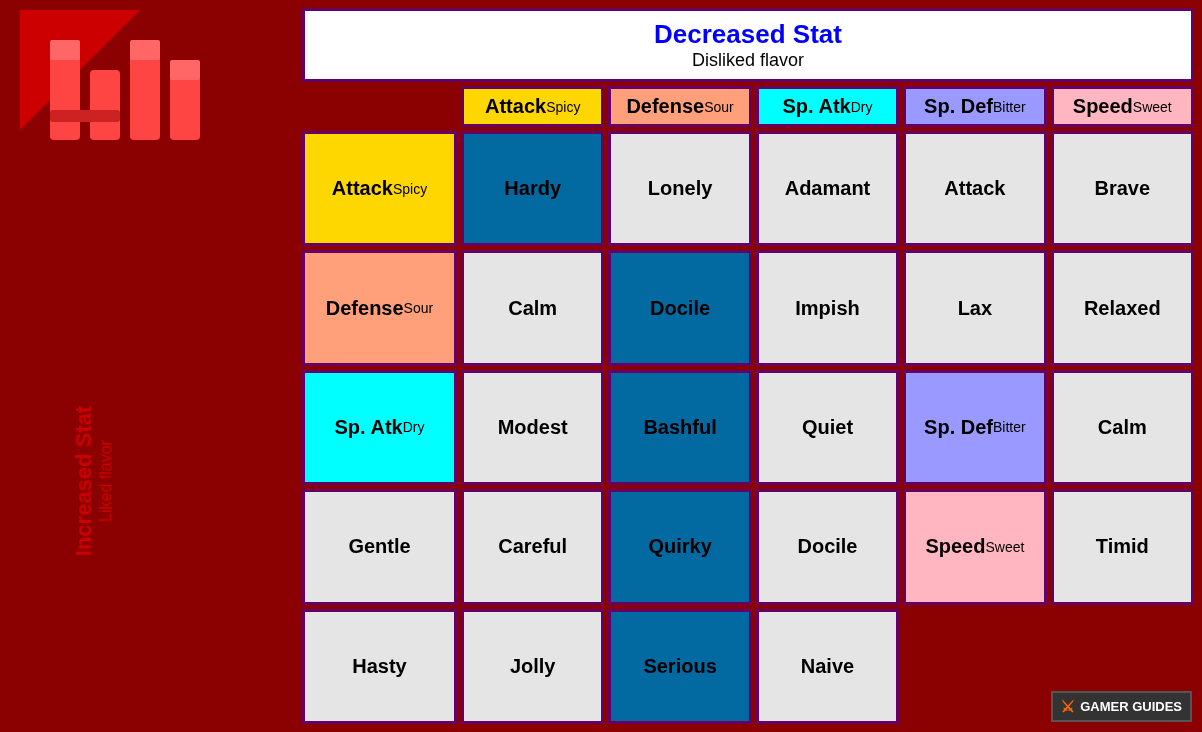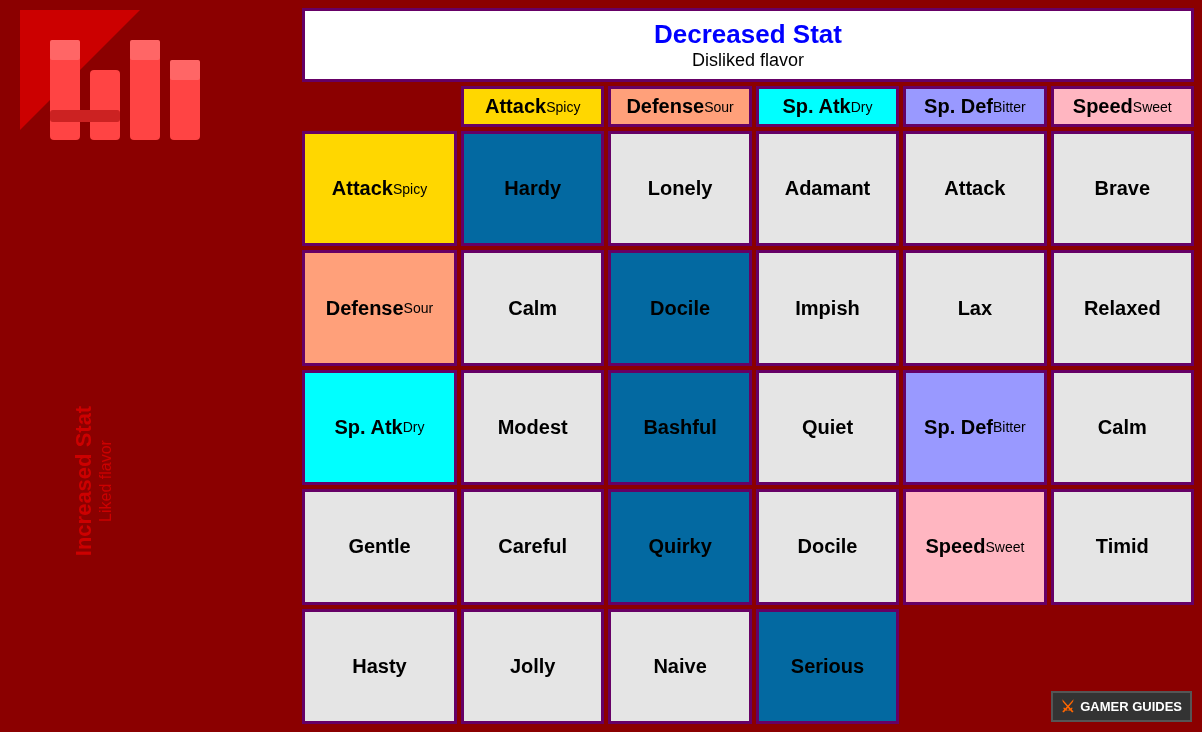--- a/index.html
+++ b/index.html
@@ -282,25 +282,25 @@
         </div>
         <div class="cell cell-regular">
           <span class="cell-main">Timid</span>
         </div>
         <div class="cell cell-regular">
           <span class="cell-main">Hasty</span>
         </div>
         <div class="cell cell-regular">
           <span class="cell-main">Jolly</span>
         </div>
+        <div class="cell cell-neutral">
+          <span class="cell-main">Serious</span>
+        </div>
         <div class="cell cell-regular">
           <span class="cell-main">Naive</span>
-        </div>
-        <div class="cell cell-neutral">
-          <span class="cell-main">Serious</span>
         </div>
       </div>
 
   </div>
 
   <div class="gamer-guides">
     <span class="gg-logo">⚔</span>
     <span>GAMER GUIDES</span>
   </div>
 

